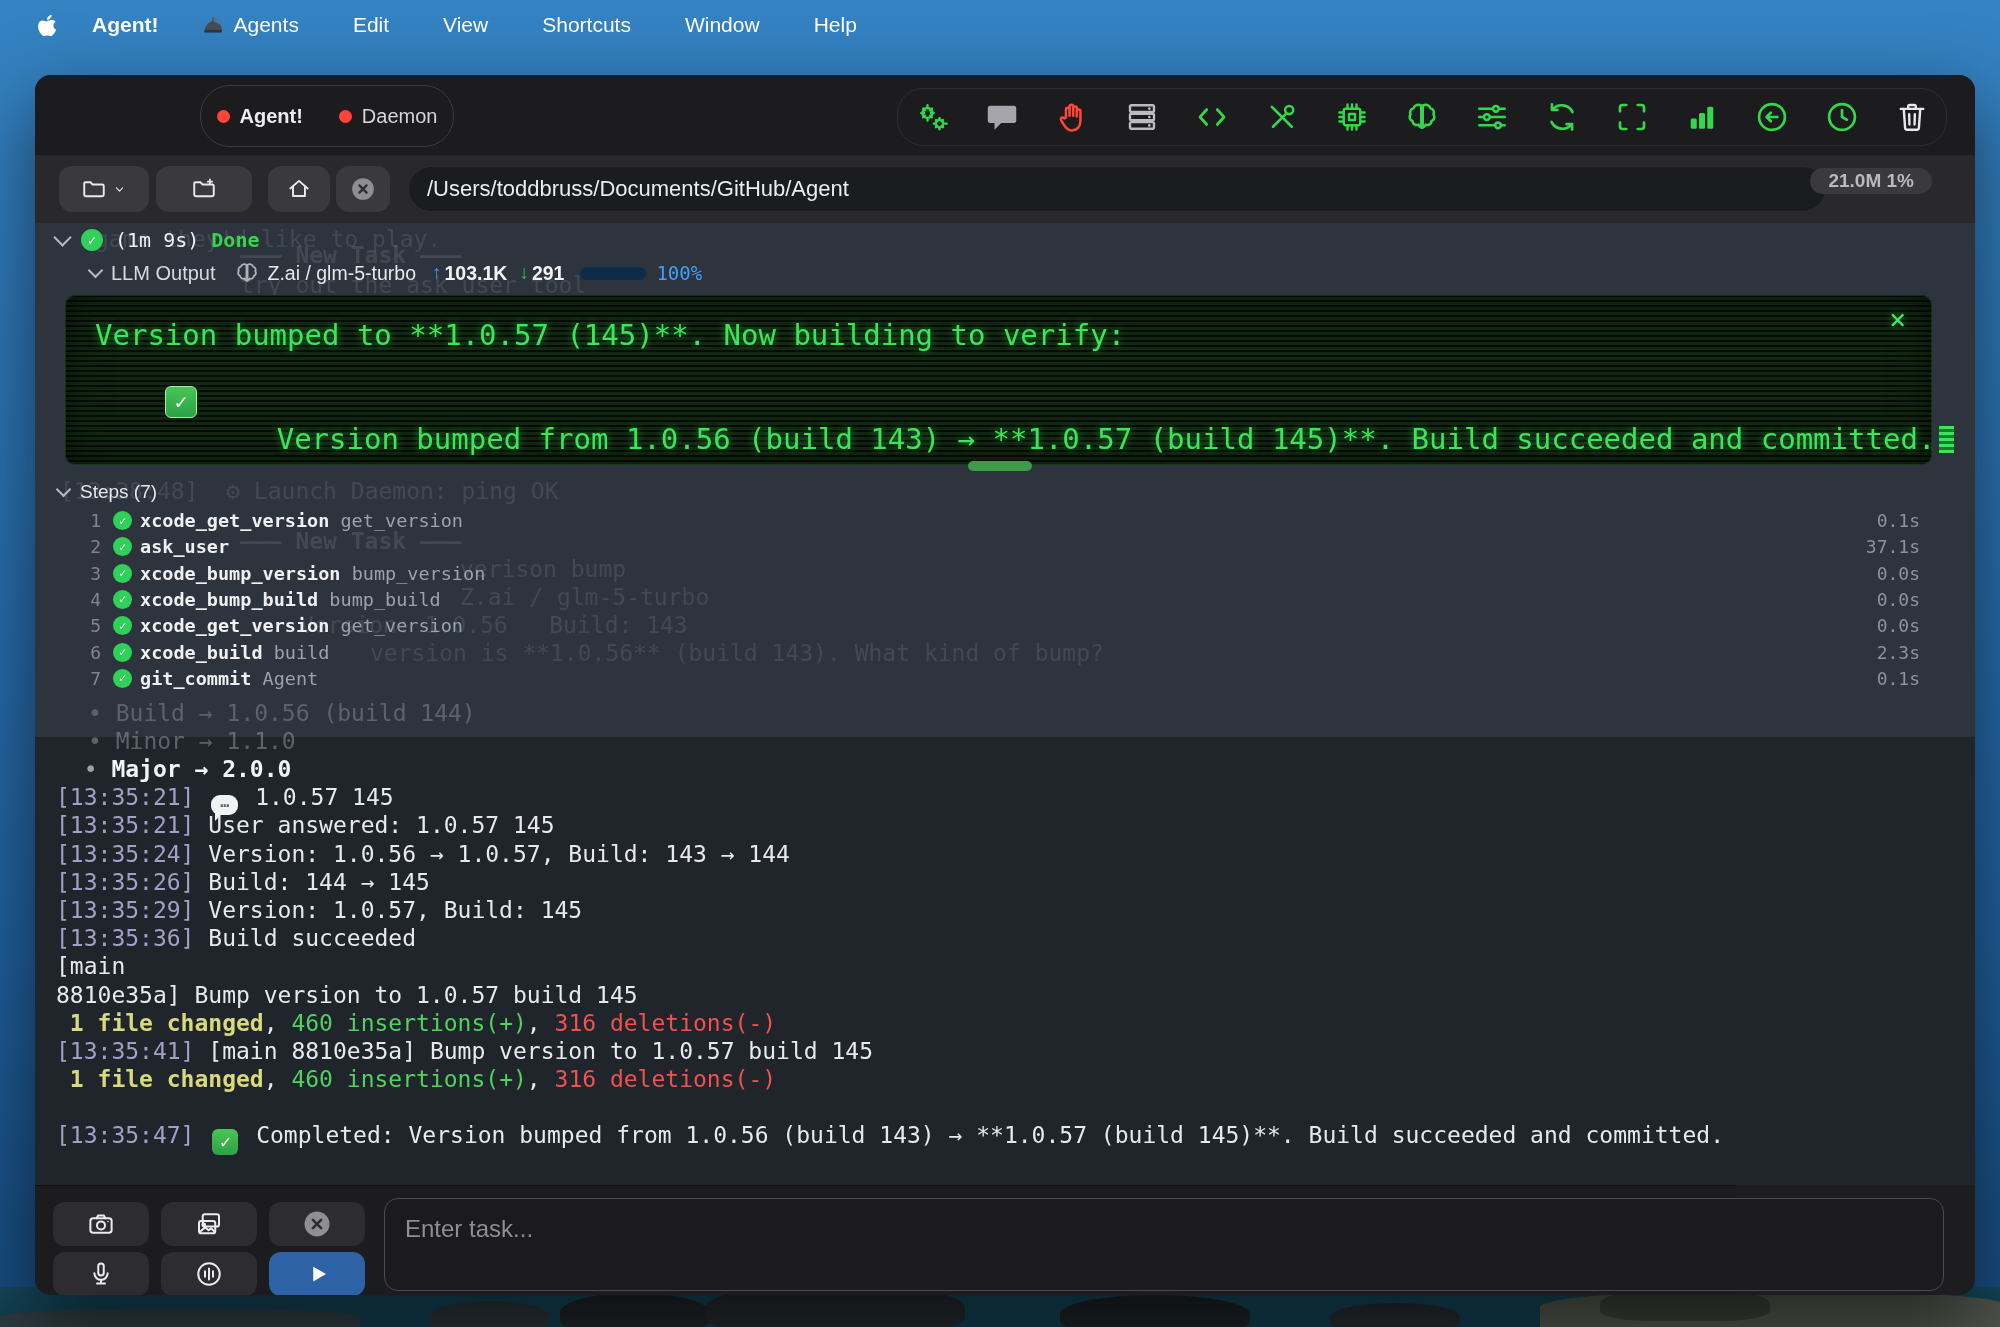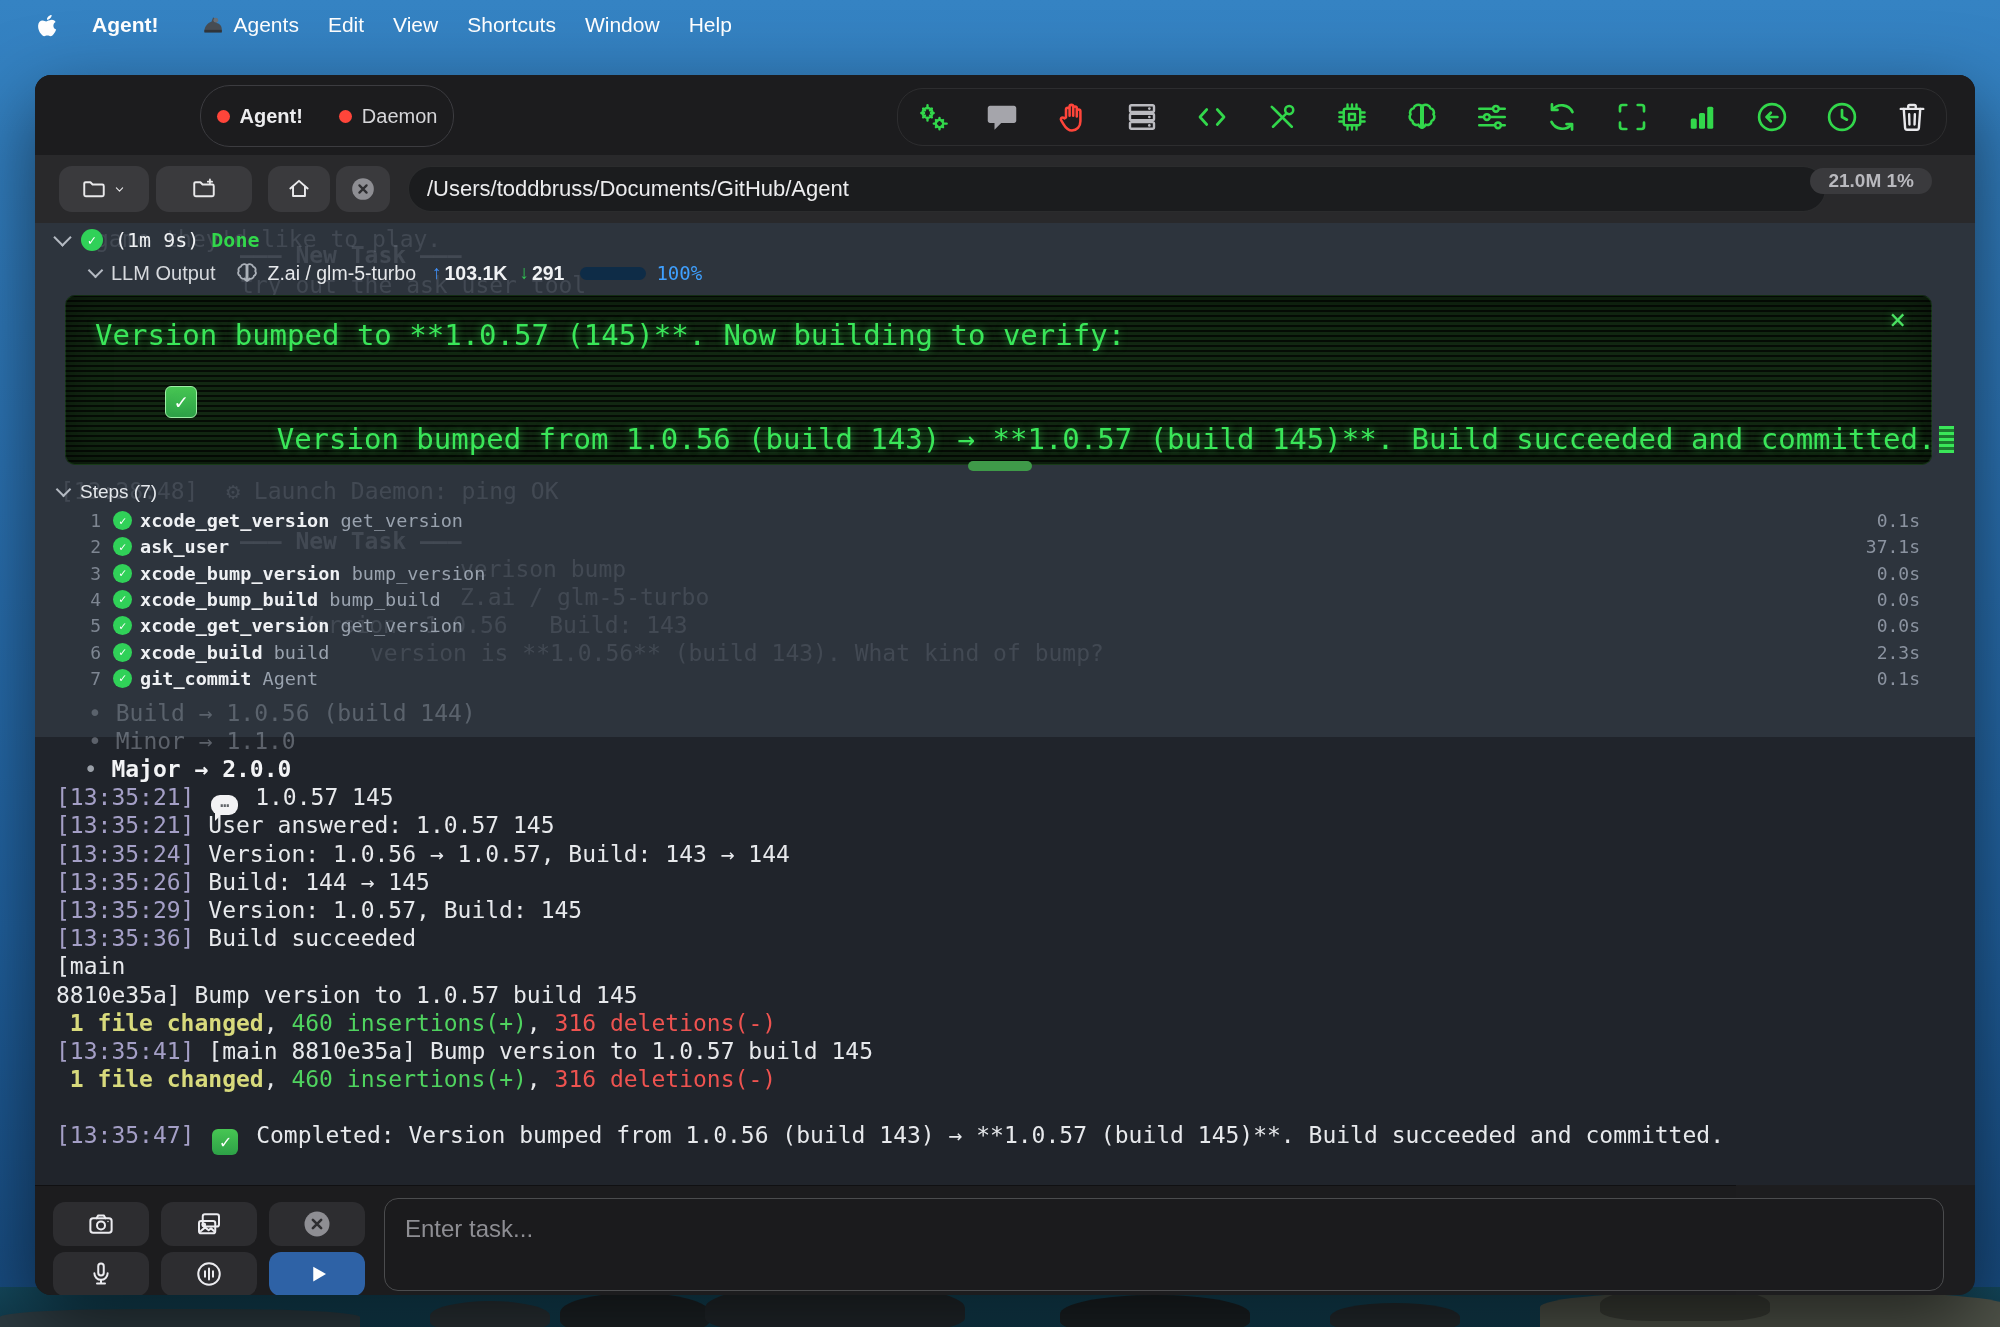--- a/index.html
+++ b/index.html
@@ -14,21 +14,21 @@
   .wallpaper{position:absolute;left:0;bottom:0;width:2000px;height:40px;
     background:linear-gradient(180deg,#14485c,#10394a);overflow:hidden}
   .rock{position:absolute;border-radius:50% 50% 30% 30%;background:#20262a}
   .sand{position:absolute;background:#55584c;border-radius:40% 40% 0 0}
 
   
   .menubar{position:absolute;top:0;left:0;right:0;height:50px;display:flex;align-items:center;color:#fff}
   .apple{width:24px;height:24px;margin-left:36px;display:inline-flex}
   .apple svg{width:100%;height:100%}
   .mb-app{font-weight:bold;font-size:21px;margin-left:32px}
-  .mb-items{display:flex;align-items:center;margin-left:40px;column-gap:29px;font-size:21px}
+  .mb-items{display:flex;align-items:center;margin-left:40px;column-gap:54px;font-size:21px}
   .mb-item{display:flex;align-items:center;gap:9px;white-space:nowrap}
   .mb-item .ico{width:26px;height:26px}
 
   
   .window{position:absolute;left:35px;top:75px;width:1940px;height:1220px;border-radius:16px;
     background:#1d1d1f;overflow:hidden;box-shadow:0 30px 80px rgba(0,0,0,.55)}
 
   
   .titlebar{position:absolute;left:0;top:0;width:100%;height:80px;background:#1c1c1e}
   .light{position:absolute;top:102px;width:26px;height:26px;border-radius:50%}

